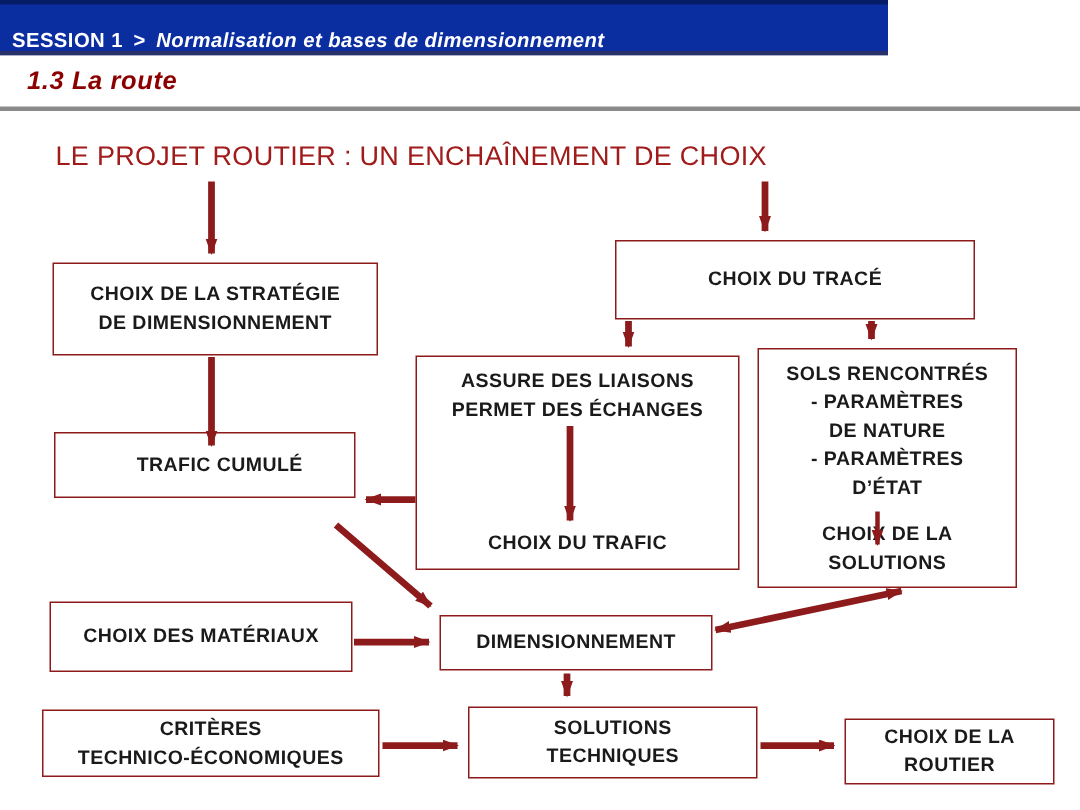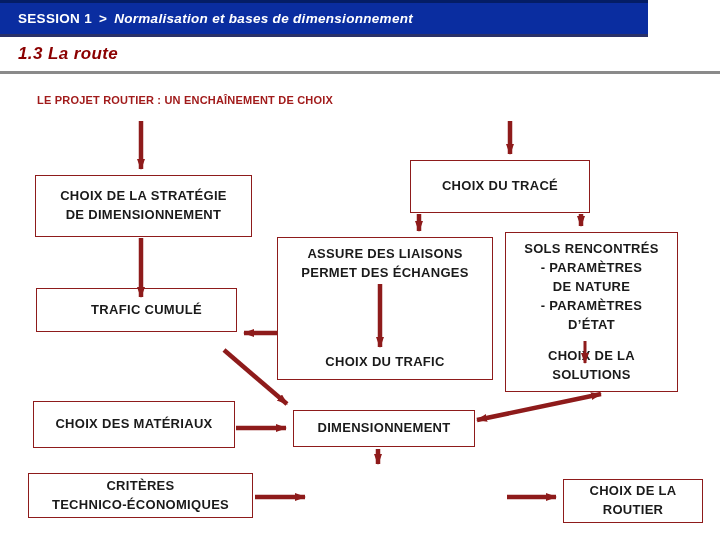--- a/index.html
+++ b/index.html
@@ -3,51 +3,51 @@
 <meta charset="utf-8">
 <style>
   html,body{margin:0;padding:0;background:#fff;}
   .slide{
     position:relative;width:720px;height:540px;overflow:hidden;
     background:var(--background,#fff);
     font-family:"Liberation Sans",sans-serif;
   }
   
   .topbar{
-    position:absolute;top:0;left:0;width:648px;height:37px;box-sizing:border-box;
+    position:absolute;top:0;left:0;width:592px;height:37px;box-sizing:border-box;
     background:var(--header-bg,#0a2da0);
     border-top:3px solid #041d66;
     border-bottom:3px solid var(--header-border-bottom,#2a3168);
-    display:flex;align-items:center;padding-left:18px;
+    display:flex;align-items:flex-end;padding-left:8px;
     color:var(--header-text,#fff);font-weight:bold;font-size:13.5px;letter-spacing:0.3px;
   }
   .topbar .sep{margin:0 7px;}
   .topbar .it{font-style:italic;}
   .titlebar{
     position:absolute;top:37px;left:0;width:720px;height:34px;
     display:flex;align-items:center;padding-left:18px;box-sizing:border-box;
     color:var(--page-title,#8b0000);font-weight:bold;font-style:italic;
     font-size:17px;letter-spacing:0.4px;background:#fff;
   }
   .divider{position:absolute;top:71px;left:0;width:720px;height:3px;background:var(--divider,#8a8a8a);}
   
   .dg-title{
     position:absolute;left:37px;top:94px;
-    color:var(--diagram-title,#a11b1b);font-weight:bold;font-size:11px;letter-spacing:0.2px;
+    color:var(--diagram-title,#a11b1b);font-weight:normal;font-size:18px;letter-spacing:0.2px;
   }
   .node{
     position:absolute;box-sizing:border-box;background:#fff;
     border:1.5px solid var(--diagram-red,#8e1b1b);
     color:var(--box-text,#1a1a1a);font-weight:bold;font-size:13px;letter-spacing:0.3px;
     text-align:center;line-height:1.45;
     display:flex;flex-direction:column;align-items:center;justify-content:center;
   }
   .node span{display:block;}
   #node-strategie{left:35px;top:175px;width:217px;height:62px;}
-  #node-trace{left:410px;top:160px;width:180px;height:53px;}
+  #node-trace{left:410px;top:160px;width:240px;height:53px;}
   #node-liaisons{left:277px;top:237px;width:216px;height:143px;justify-content:space-between;padding:7px 4px 7px;}
   #node-sols{left:505px;top:232px;width:173px;height:160px;justify-content:flex-start;padding:6px 2px 7px;}
   #node-sols span{line-height:19px;}
   #node-sols .gap{height:27px;}
   #node-trafic{left:36px;top:288px;width:201px;height:44px;padding-left:20px;}
   #node-materiaux{left:33px;top:401px;width:202px;height:47px;}
   #node-dimensionnement{left:293px;top:410px;width:182px;height:37px;}
   #node-criteres{left:28px;top:473px;width:225px;height:45px;}
   #node-solutions{left:312px;top:471px;width:193px;height:48px;}
   #node-solution-choice{left:563px;top:479px;width:140px;height:44px;}
@@ -108,20 +108,24 @@
 
   <div class="node" id="node-dimensionnement">
     <span>DIMENSIONNEMENT</span>
   </div>
 
   <div class="node" id="node-criteres">
     <span>CRITÈRES</span>
     <span>TECHNICO-ÉCONOMIQUES</span>
   </div>
 
+  <div class="node" id="node-solutions">
+    <span>SOLUTIONS</span>
+    <span>TECHNIQUES</span>
+  </div>
 
   <div class="node" id="node-solution-choice">
     <span>CHOIX DE LA</span>
     <span>ROUTIER</span>
   </div>
 
   <svg class="overlay" viewBox="0 0 720 540">
     <defs>
       <marker id="ah" markerWidth="12" markerHeight="9" refX="10" refY="4" orient="auto-start-reverse" markerUnits="userSpaceOnUse">
         <path id="ah-path" d="M0,0 L11,4 L0,8 Z" fill="#8e1b1b"></path>

